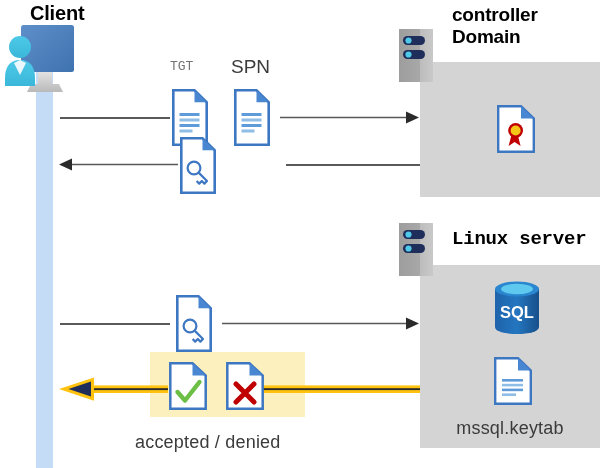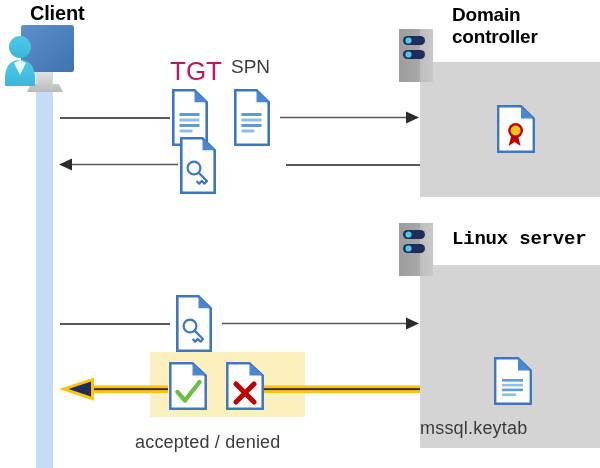--- a/index.html
+++ b/index.html
@@ -82,22 +82,22 @@
 
       <circle cx="16" cy="21" r="11" fill="url(#bodyGrad)"></circle>
 
       <path d="M16 34 c-11 0 -15 8 -15 18 v8 h30 v-8 c0 -10 -4 -18 -15 -18 z" fill="url(#bodyGrad)"></path>
 
       <path d="M16 34 l-6 3 l6 12 l6 -12 z" fill="#eaf8fd"></path>
     </svg>
   </div>
 
   <div class="abs" style="left:452px;top:4px;width:148px;">
+    <div class="title title-dc">controller</div>
     <div class="title title-dc">Domain</div>
-    <div class="title title-dc">controller</div>
   </div>
 
   <div class="abs" style="left:398px;top:28px;width:40px;height:55px;">
     <svg width="40" height="55" viewBox="0 0 40 55">
       <defs>
         <linearGradient id="rackG" x1="0" y1="0" x2="1" y2="0">
           <stop offset="0%" stop-color="#9d9d9d"></stop>
           <stop offset="62%" stop-color="#a8a8a8"></stop>
           <stop offset="63%" stop-color="#bdbdbd"></stop>
           <stop offset="100%" stop-color="#c9c9c9"></stop>
@@ -129,38 +129,53 @@
   <div class="abs" style="left:398px;top:222px;width:40px;height:55px;">
     <svg width="40" height="55" viewBox="0 0 40 55">
       <rect x="1" y="1" width="34" height="53" fill="url(#rackG)"></rect>
       <rect x="5" y="8" width="22" height="9" rx="4.5" fill="#1f2d5a"></rect>
       <circle cx="10.5" cy="12.5" r="3.1" fill="#4ec9e8"></circle>
       <rect x="5" y="22" width="22" height="9" rx="4.5" fill="#1f2d5a"></rect>
       <circle cx="10.5" cy="26.5" r="3.1" fill="#4ec9e8"></circle>
     </svg>
   </div>
 
+  <div class="abs" style="left:492px;top:280px;width:50px;height:55px;">
+    <svg width="50" height="55" viewBox="0 0 50 55">
+      <defs>
+        <linearGradient id="sqlG" x1="0" y1="0" x2="1" y2="0">
+          <stop offset="0%" stop-color="#1e63ab"></stop>
+          <stop offset="50%" stop-color="#2476c0"></stop>
+          <stop offset="100%" stop-color="#174f8a"></stop>
+        </linearGradient>
+      </defs>
+      <path d="M3 9 h44 v38 c0 4.4 -9.8 7 -22 7 s-22 -2.6 -22 -7 z" fill="url(#sqlG)"></path>
+      <ellipse cx="25" cy="9" rx="22" ry="7.6" fill="#2a86cf"></ellipse>
+      <ellipse cx="25" cy="9" rx="16" ry="5.2" fill="#5ec8ef"></ellipse>
+      <text x="25" y="38" text-anchor="middle" font-family="Liberation Sans, sans-serif" font-size="16.5" font-weight="bold" fill="#ffffff">SQL</text>
+    </svg>
+  </div>
 
   <div class="abs" style="left:494px;top:357px;width:38px;height:48px;">
     <svg width="38" height="48" viewBox="0 0 38 48">
       <path d="M1.2 1.2 H24 L36.8 13.6 V46.8 H1.2 Z" fill="#ffffff" stroke="#3d77c2" stroke-width="2.4"></path>
       <path d="M24 1.2 L36.8 13.6 H24 Z" fill="#4a87d3"></path>
       <rect x="8" y="22" width="21" height="2.6" fill="#5f9bd8"></rect>
       <rect x="8" y="26.8" width="21" height="2.6" fill="#8fbde6"></rect>
       <rect x="8" y="31.6" width="21" height="2.6" fill="#5f9bd8"></rect>
       <rect x="8" y="36.4" width="14" height="2.6" fill="#8fbde6"></rect>
     </svg>
   </div>
 
-  <div class="abs" style="left:420px;top:418px;width:180px;text-align:left;">
+  <div class="abs" style="left:420px;top:418px;width:180px;text-align:center;">
     <span class="doclabel">mssql.keytab</span>
   </div>
 
   <div class="abs" style="left:170px;top:56px;">
-    <span class="caption" style="font-size:26px;color:#be185d;">TGT</span>
+    <span class="caption" style="font-size:13px;color:#737373;font-family:Liberation Mono, monospace;">TGT</span>
   </div>
   <div class="abs" style="left:231px;top:56px;">
     <span class="caption" style="font-size:19px;color:#3b3b3b;">SPN</span>
   </div>
 
   <div class="abs gline" style="left:60px;top:117px;width:110px;"></div>
 
   <div class="abs" style="left:172px;top:89px;width:36px;height:57px;">
     <svg width="36" height="57" viewBox="0 0 36 57">
       <path d="M1.3 1.3 H22.5 L34.7 13.3 V55.7 H1.3 Z" fill="#ffffff" stroke="#3d77c2" stroke-width="2.6"></path>

